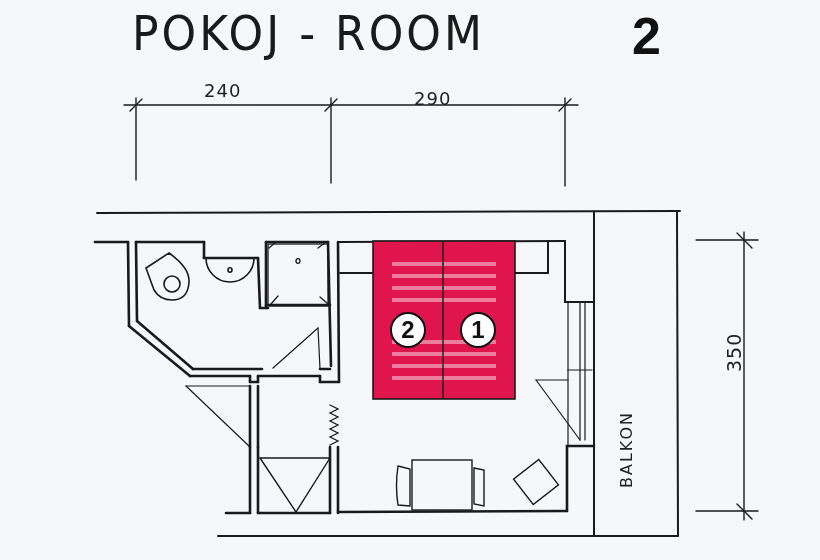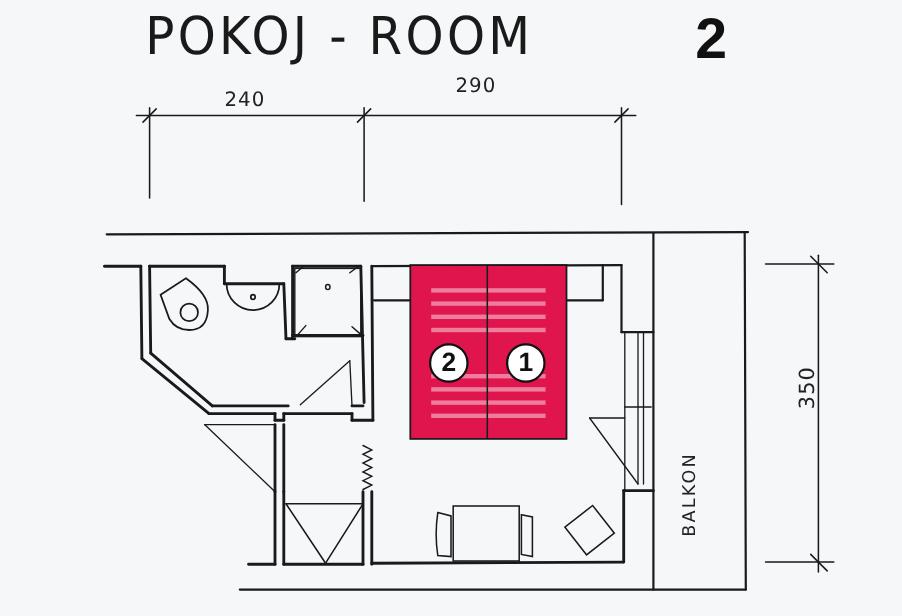--- a/index.html
+++ b/index.html
@@ -19,21 +19,21 @@
     .room-number {
       position: absolute; left: 632px; top: 6px;
       font-family: "Liberation Sans", sans-serif;
       font-size: 52px; font-weight: bold; color: #111;
     }
     .dim-label {
       position: absolute; font-family: "DejaVu Sans", sans-serif;
       font-size: 18px; color: #222; letter-spacing: 1px;
     }
     .dim-240 { left: 204px; top: 80px; }
-    .dim-290 { left: 414px; top: 68px; }
+    .dim-290 { left: 414px; top: 88px; }
     .dim-350 { left: 723px; top: 372px; transform: rotate(-90deg); transform-origin: left top; font-size: 19px; }
     .balkon-label {
       position: absolute; left: 617px; top: 488px;
       transform: rotate(-90deg); transform-origin: left top;
       font-size: 16px; letter-spacing: 2px; color: #222;
     }
     .bed-badge {
       position: absolute; width: 36px; height: 36px; border-radius: 50%;
       background: #fff; border: 2px solid #111;
       display: flex; align-items: center; justify-content: center;

